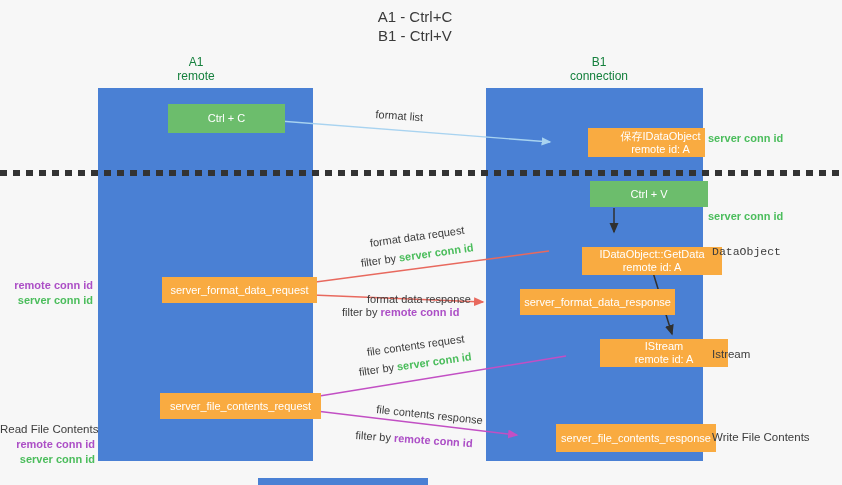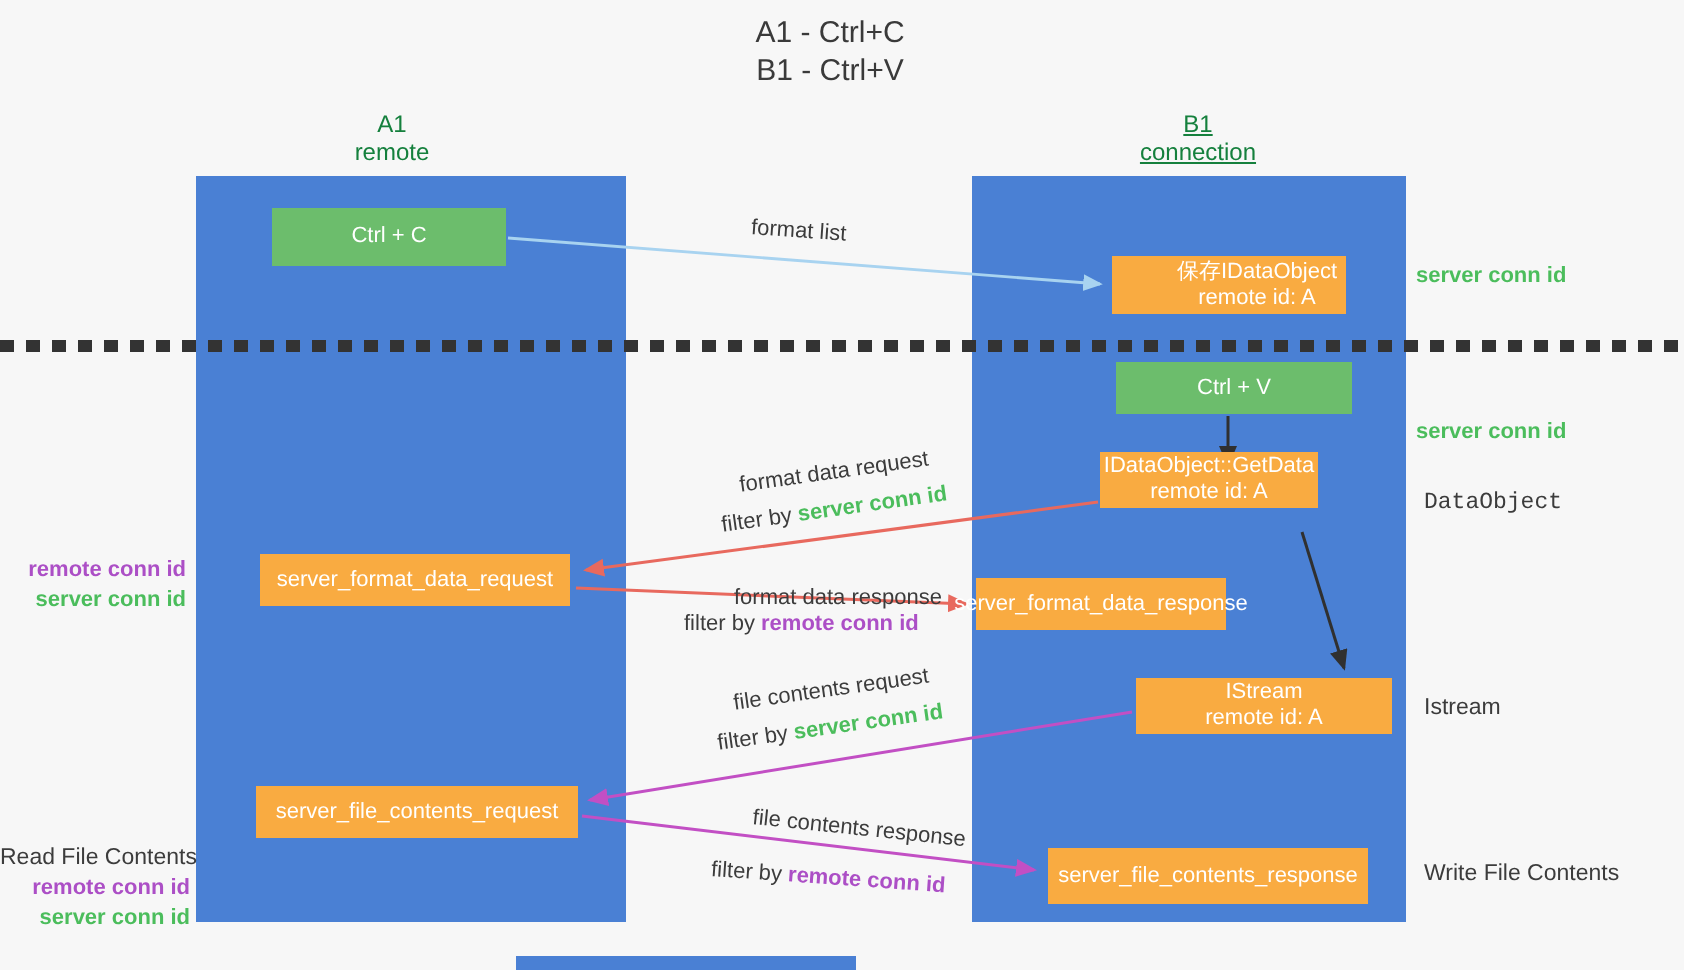--- a/index.html
+++ b/index.html
@@ -17,35 +17,35 @@
   .title {
     left: 330px; top: 7px; width: 170px;
     text-align: center;
     font-size: 15px; line-height: 19px; color: #3a3a3a;
   }
   .col-header {
     top: 55px; width: 120px; text-align: center;
     font-size: 12px; line-height: 14px; color: #15803d;
   }
   .col-header.left { left: 136px; }
-  .col-header.right { left: 539px; text-decoration: underline; }
+  .col-header.right { left: 539px; }
   .column {
     top: 88px; height: 373px;
     background: #4a80d4;
   }
   .column.left { left: 98px; width: 215px; }
   .column.right { left: 486px; width: 217px; }
   .svg-overlay { left: 0; top: 0; pointer-events: none; z-index: 3; }
   .box {
     z-index: 4;
     color: #ffffff;
     display: flex; flex-direction: column;
-    align-items: center; justify-content: center;
+    justify-content: center;
     text-align: center;
-    font-size: 11px; line-height: 13px;
+    font-size: 11px; line-height: 13px; margin-left: 32px;
   }
   .box.green { background: #6cbd6c; }
   .box.orange { background: #f9ab41; }
   .lbl { z-index: 5; font-size: 11px; line-height: 13px; color: #3c3c3c; white-space: nowrap; }
   .green-t { color: #4bbd5c; font-weight: 700; }
   .purple-t { color: #ac4fc6; font-weight: 700; }
   .side-right { z-index: 5; font-size: 11.5px; white-space: nowrap; }
   .side-left { z-index: 5; font-size: 11px; line-height: 15px; text-align: right; white-space: nowrap; }
   .rot-m8 { transform: rotate(-8deg); transform-origin: left top; }
   .rot-p4 { transform: rotate(4deg); transform-origin: left top; }
@@ -115,30 +115,30 @@
 
   <div class="abs box orange" style="left:556px; top:128px; width:117px; height:29px;padding-left:28px;">
     <div>保存IDataObject</div>
     <div>remote id: A</div>
   </div>
 
   <div class="abs box green" style="left:558px; top:181px; width:118px; height:26px;">
     <div>Ctrl + V</div>
   </div>
 
-  <div class="abs box orange" style="left:550px; top:226px; width:109px; height:28px;">
+  <div class="abs box orange" style="left:550px; top:247px; width:140px; height:28px;">
     <div>IDataObject::GetData</div>
     <div>remote id: A</div>
   </div>
 
   <div class="abs box orange" style="left:130px; top:277px; width:155px; height:26px;">
     <div>server_format_data_request</div>
   </div>
 
-  <div class="abs box orange" style="left:488px; top:289px; width:125px; height:26px;">
+  <div class="abs box orange" style="left:488px; top:289px; width:155px; height:26px;">
     <div>server_format_data_response</div>
   </div>
 
   <div class="abs box orange" style="left:568px; top:339px; width:128px; height:28px;">
     <div>IStream</div>
     <div>remote id: A</div>
   </div>
 
   <div class="abs box orange" style="left:128px; top:393px; width:161px; height:26px;">
     <div>server_file_contents_request</div>

